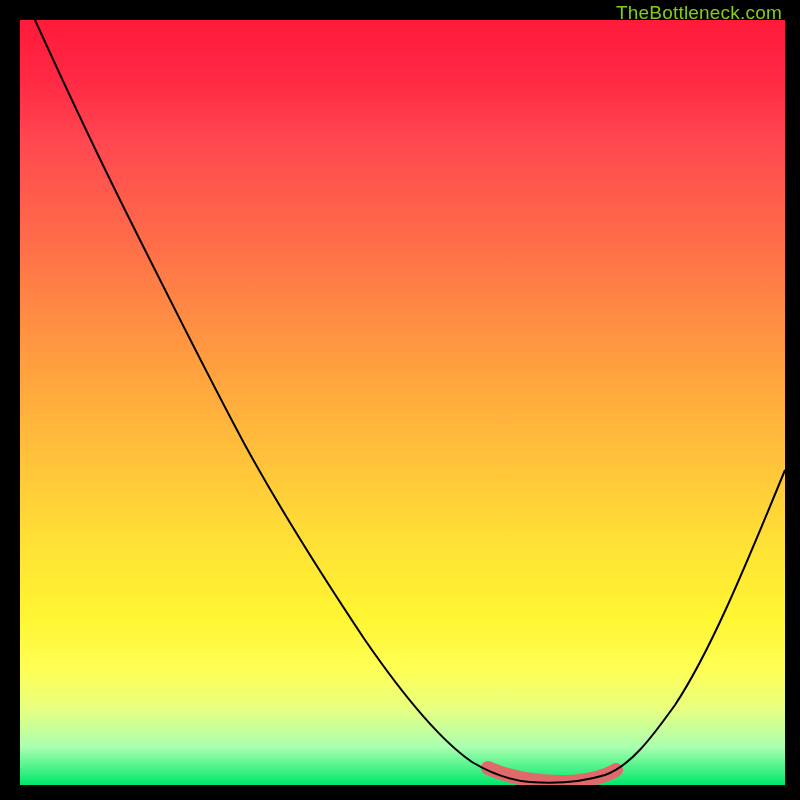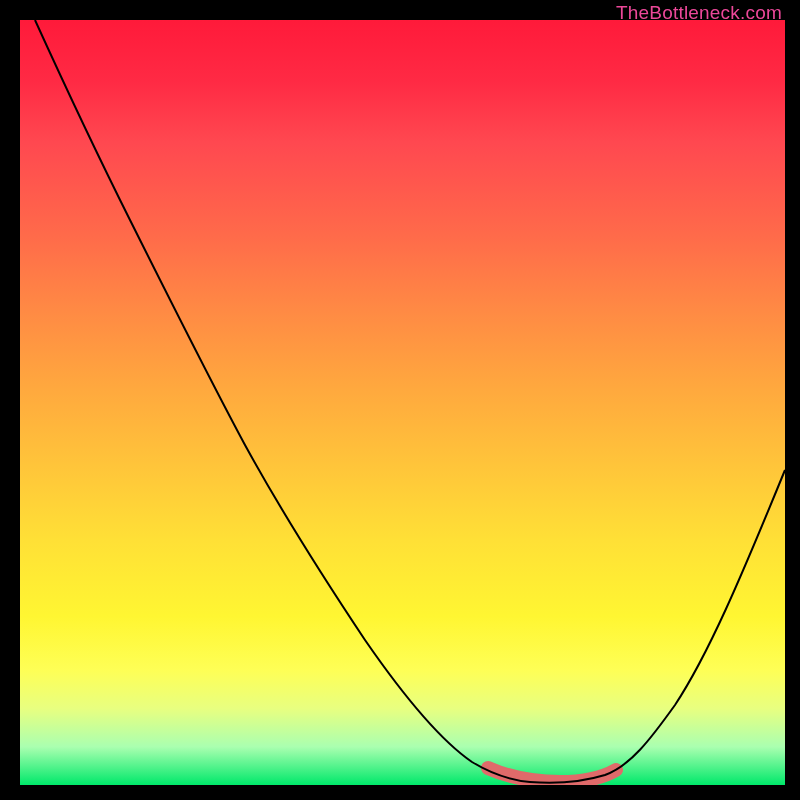--- a/index.html
+++ b/index.html
@@ -32,21 +32,21 @@
     #aaffb0 95%,
     #00e86a 100%
   );
 }
 .watermark {
   position: absolute;
   top: 2px;
   right: 18px;
   font-size: 19px;
   font-weight: 500;
-  color: #ec4899;
+  color: #84cc16;
   letter-spacing: 0.2px;
   z-index: 10;
 }
 svg.curve {
   position: absolute;
   left: 20px;
   top: 20px;
   width: 765px;
   height: 765px;
   z-index: 5;

